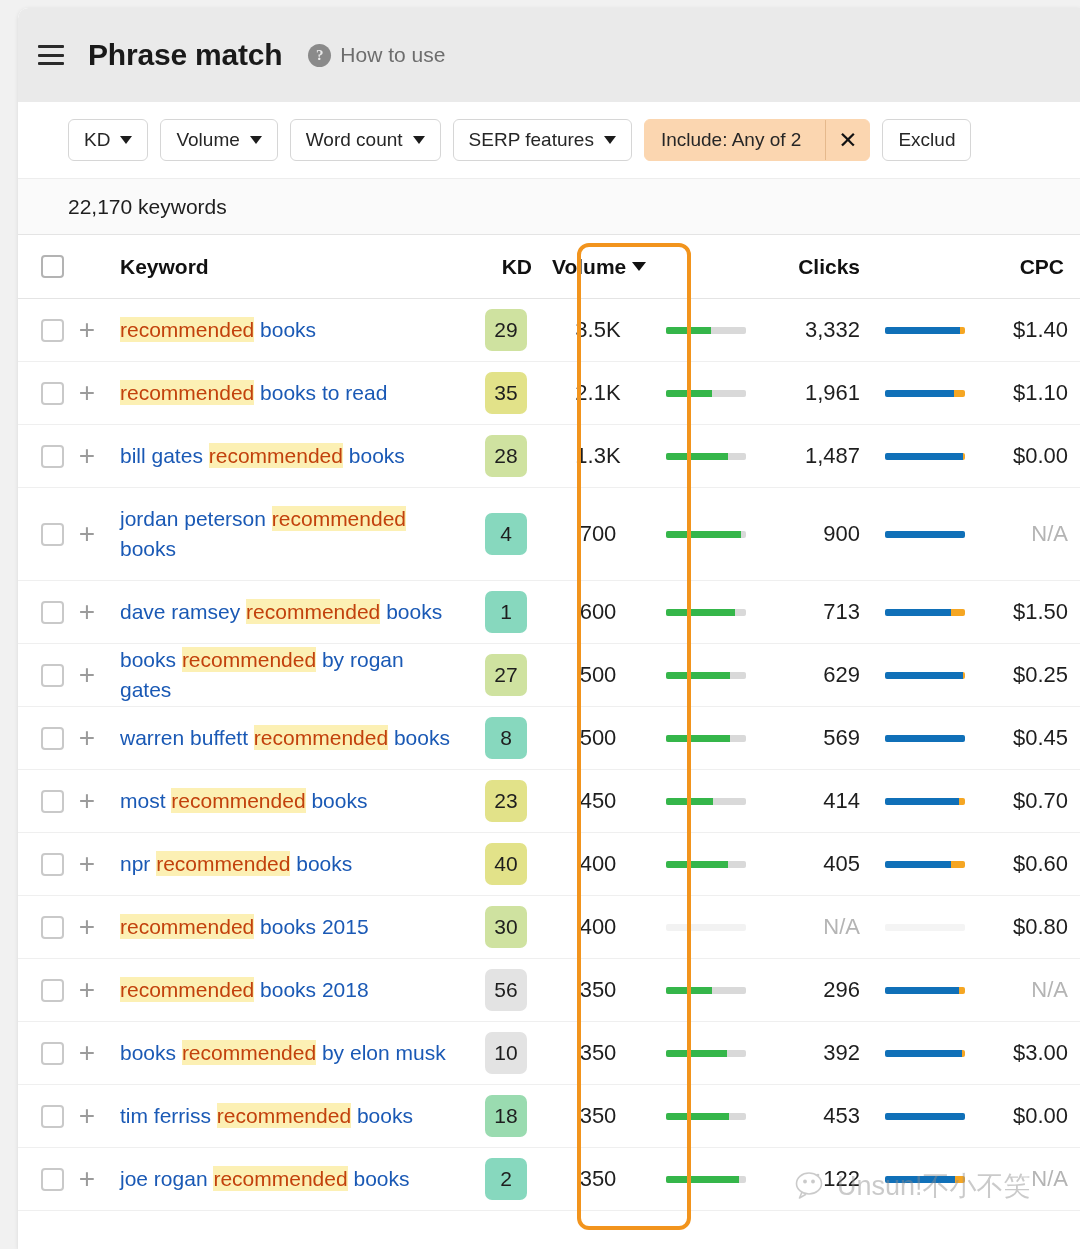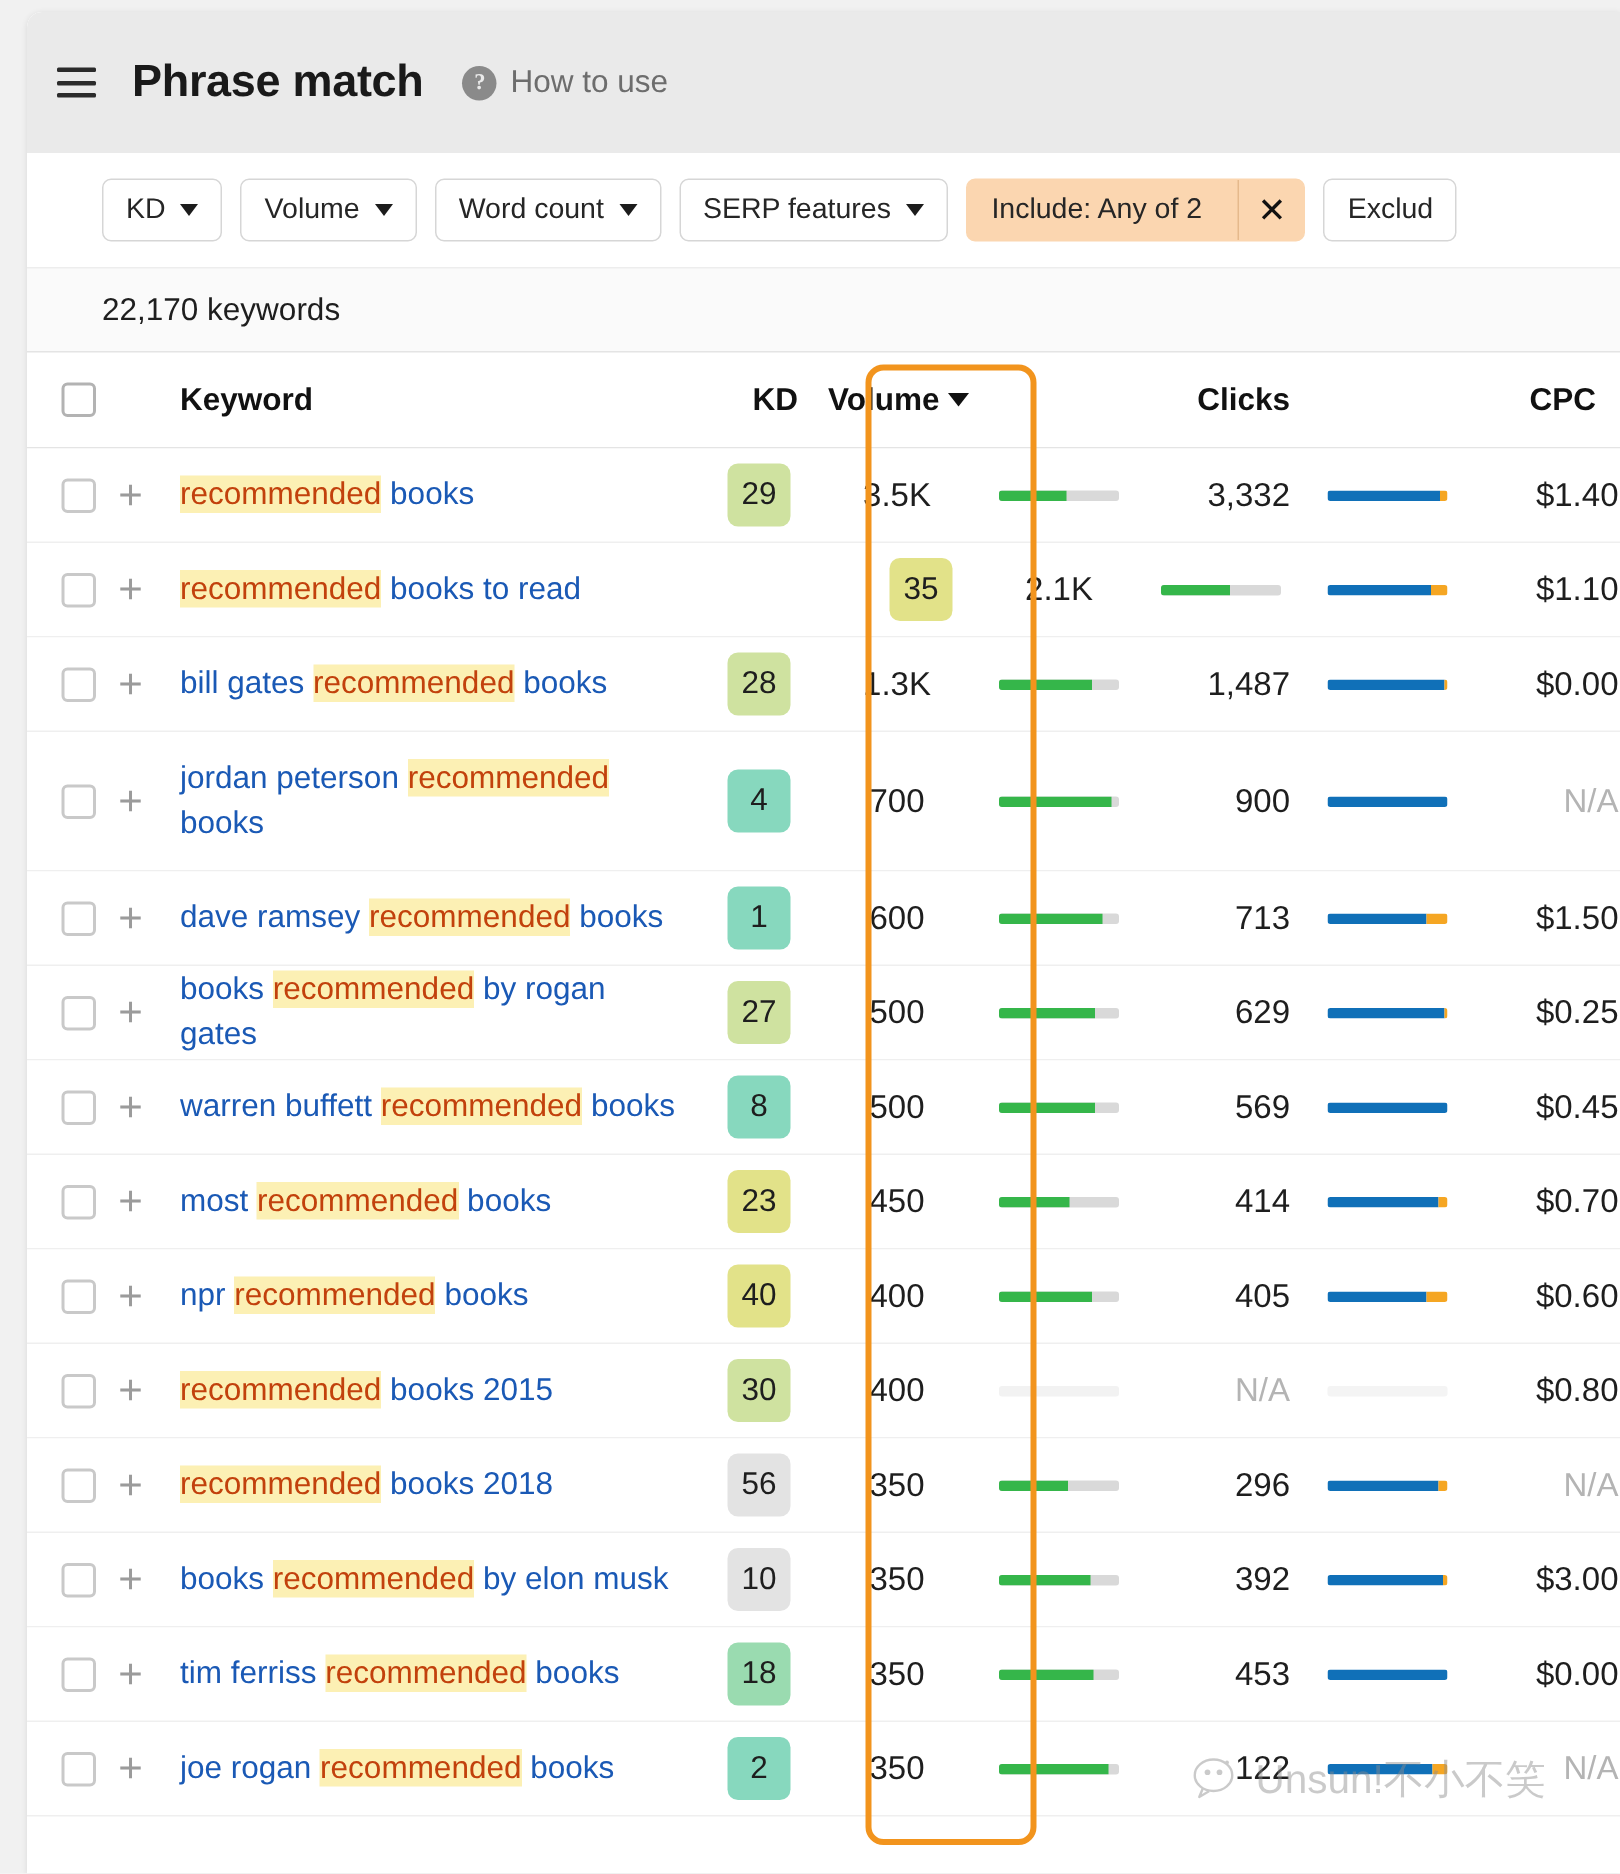--- a/index.html
+++ b/index.html
@@ -146,21 +146,21 @@
 
   
   .c-check  { width: 46px;  flex: none; display: flex; align-items: center; justify-content: flex-end; }
   .c-plus   { width: 46px;  flex: none; display: flex; align-items: center; justify-content: center; }
   .c-kw     { flex: 1 1 auto; display: flex; align-items: center; padding-left: 10px; padding-right: 10px; }
   .c-kd     { width: 72px;  flex: none; display: flex; align-items: center; justify-content: center; }
   .c-vol    { width: 112px; flex: none; display: flex; align-items: center; justify-content: center; }
   .c-clickbar { width: 104px; flex: none; display: flex; align-items: center; justify-content: center; }
   .c-clicks { width: 108px; flex: none; display: flex; align-items: center; justify-content: flex-end; padding-right: 6px; }
   .c-cpcbar { width: 118px; flex: none; display: flex; align-items: center; justify-content: center; }
-  .c-cpc    { width: 96px;  flex: none; display: flex; align-items: center; justify-content: flex-end; padding-right: 1px; }
+  .c-cpc    { width: 96px;  flex: none; display: flex; align-items: center; justify-content: flex-end; padding-right: 12px; }
 
   .thead .c-kw     { padding-left: 10px; justify-content: flex-start; }
   .thead .c-kd     { justify-content: flex-end; padding-right: 10px; }
   .thead .c-vol    { justify-content: flex-start; padding-left: 10px; }
   .thead .c-clicks { justify-content: flex-end; padding-right: 6px; }
   .thead .c-cpc    { justify-content: flex-end; padding-right: 16px; }
   .thead .c-clickbar, .thead .c-cpcbar { }
 
   .chk {
     width: 23px; height: 23px;
@@ -352,20 +352,23 @@
               <div class="kd-badge" style="background: rgb(226, 226, 137);">35</div>
             </div>
             <div class="c-vol">
               <span class="vol">2.1K</span>
             </div>
             <div class="c-clickbar">
               <div class="bar">
                 <div class="seg-green" style="width: 57%;"></div>
               </div>
             </div>
+            <div class="c-clicks">
+              <span class="num">1,961</span>
+            </div>
             <div class="c-cpcbar">
               <div class="bar cpc">
                 <div class="seg-blue" style="width: 86%;"></div>
                 <div class="seg-orange" style="width: 14%;"></div>
               </div>
             </div>
             <div class="c-cpc">
               <span class="cpc">$1.10</span>
             </div>
           </div>

